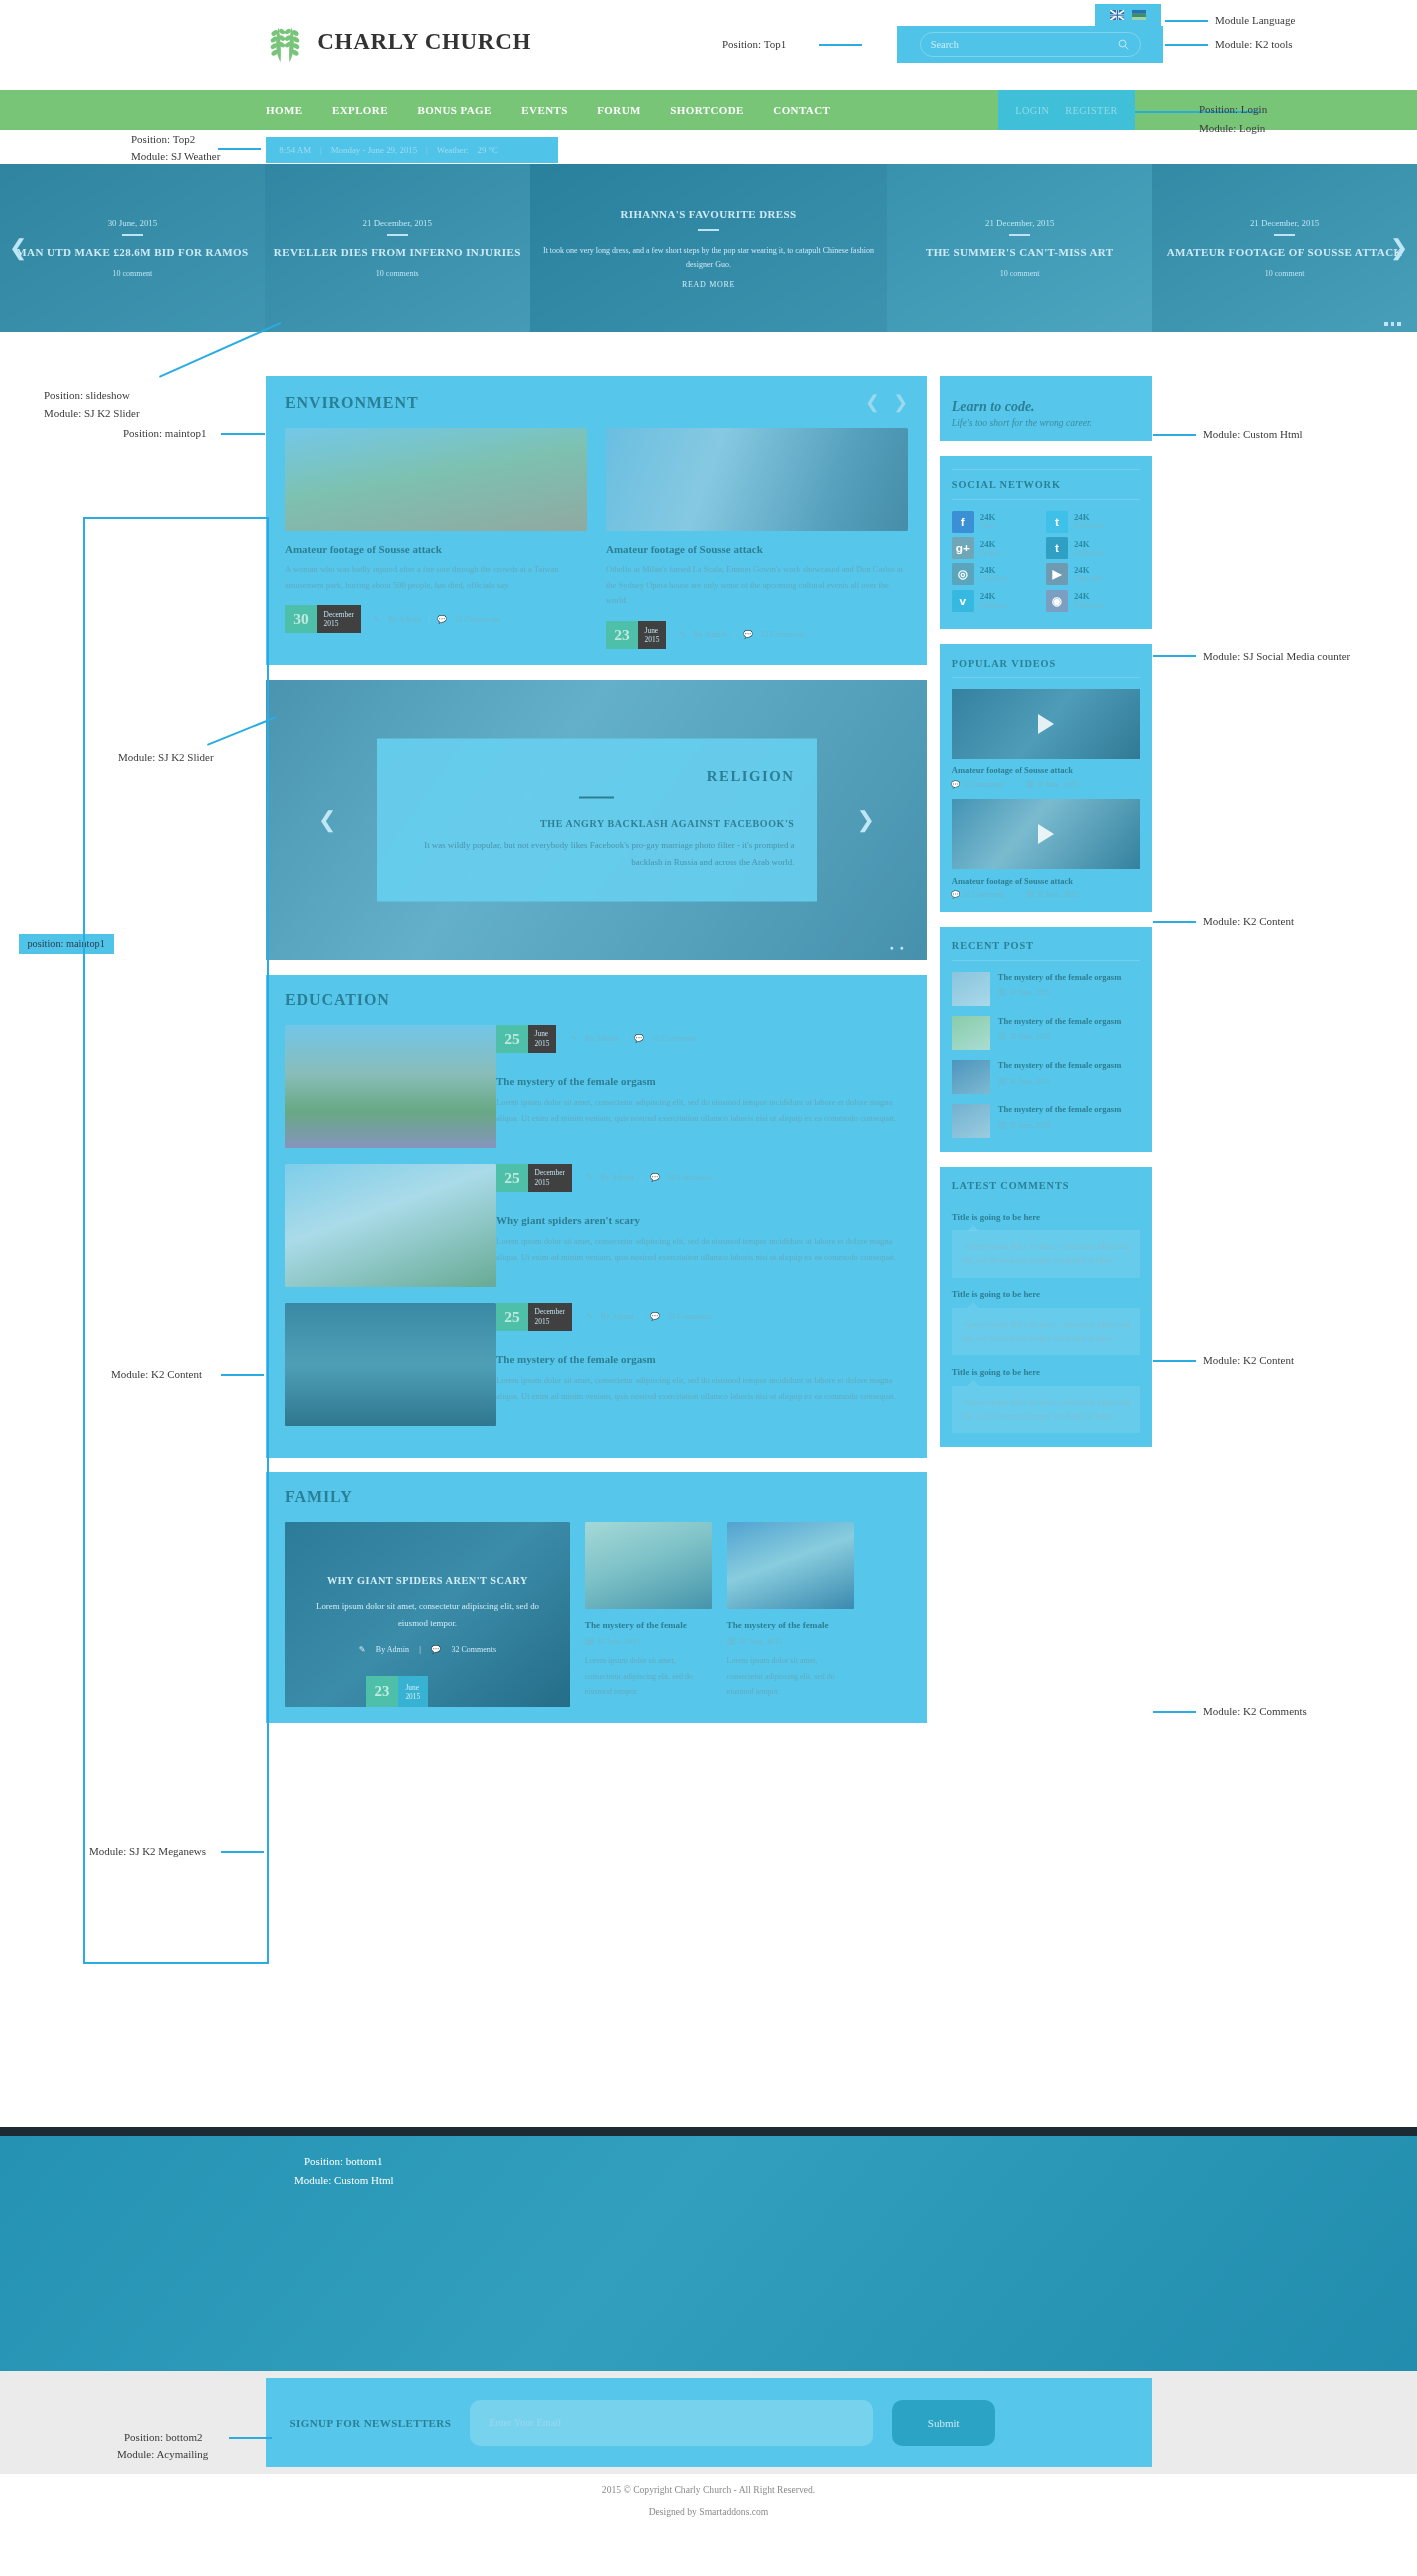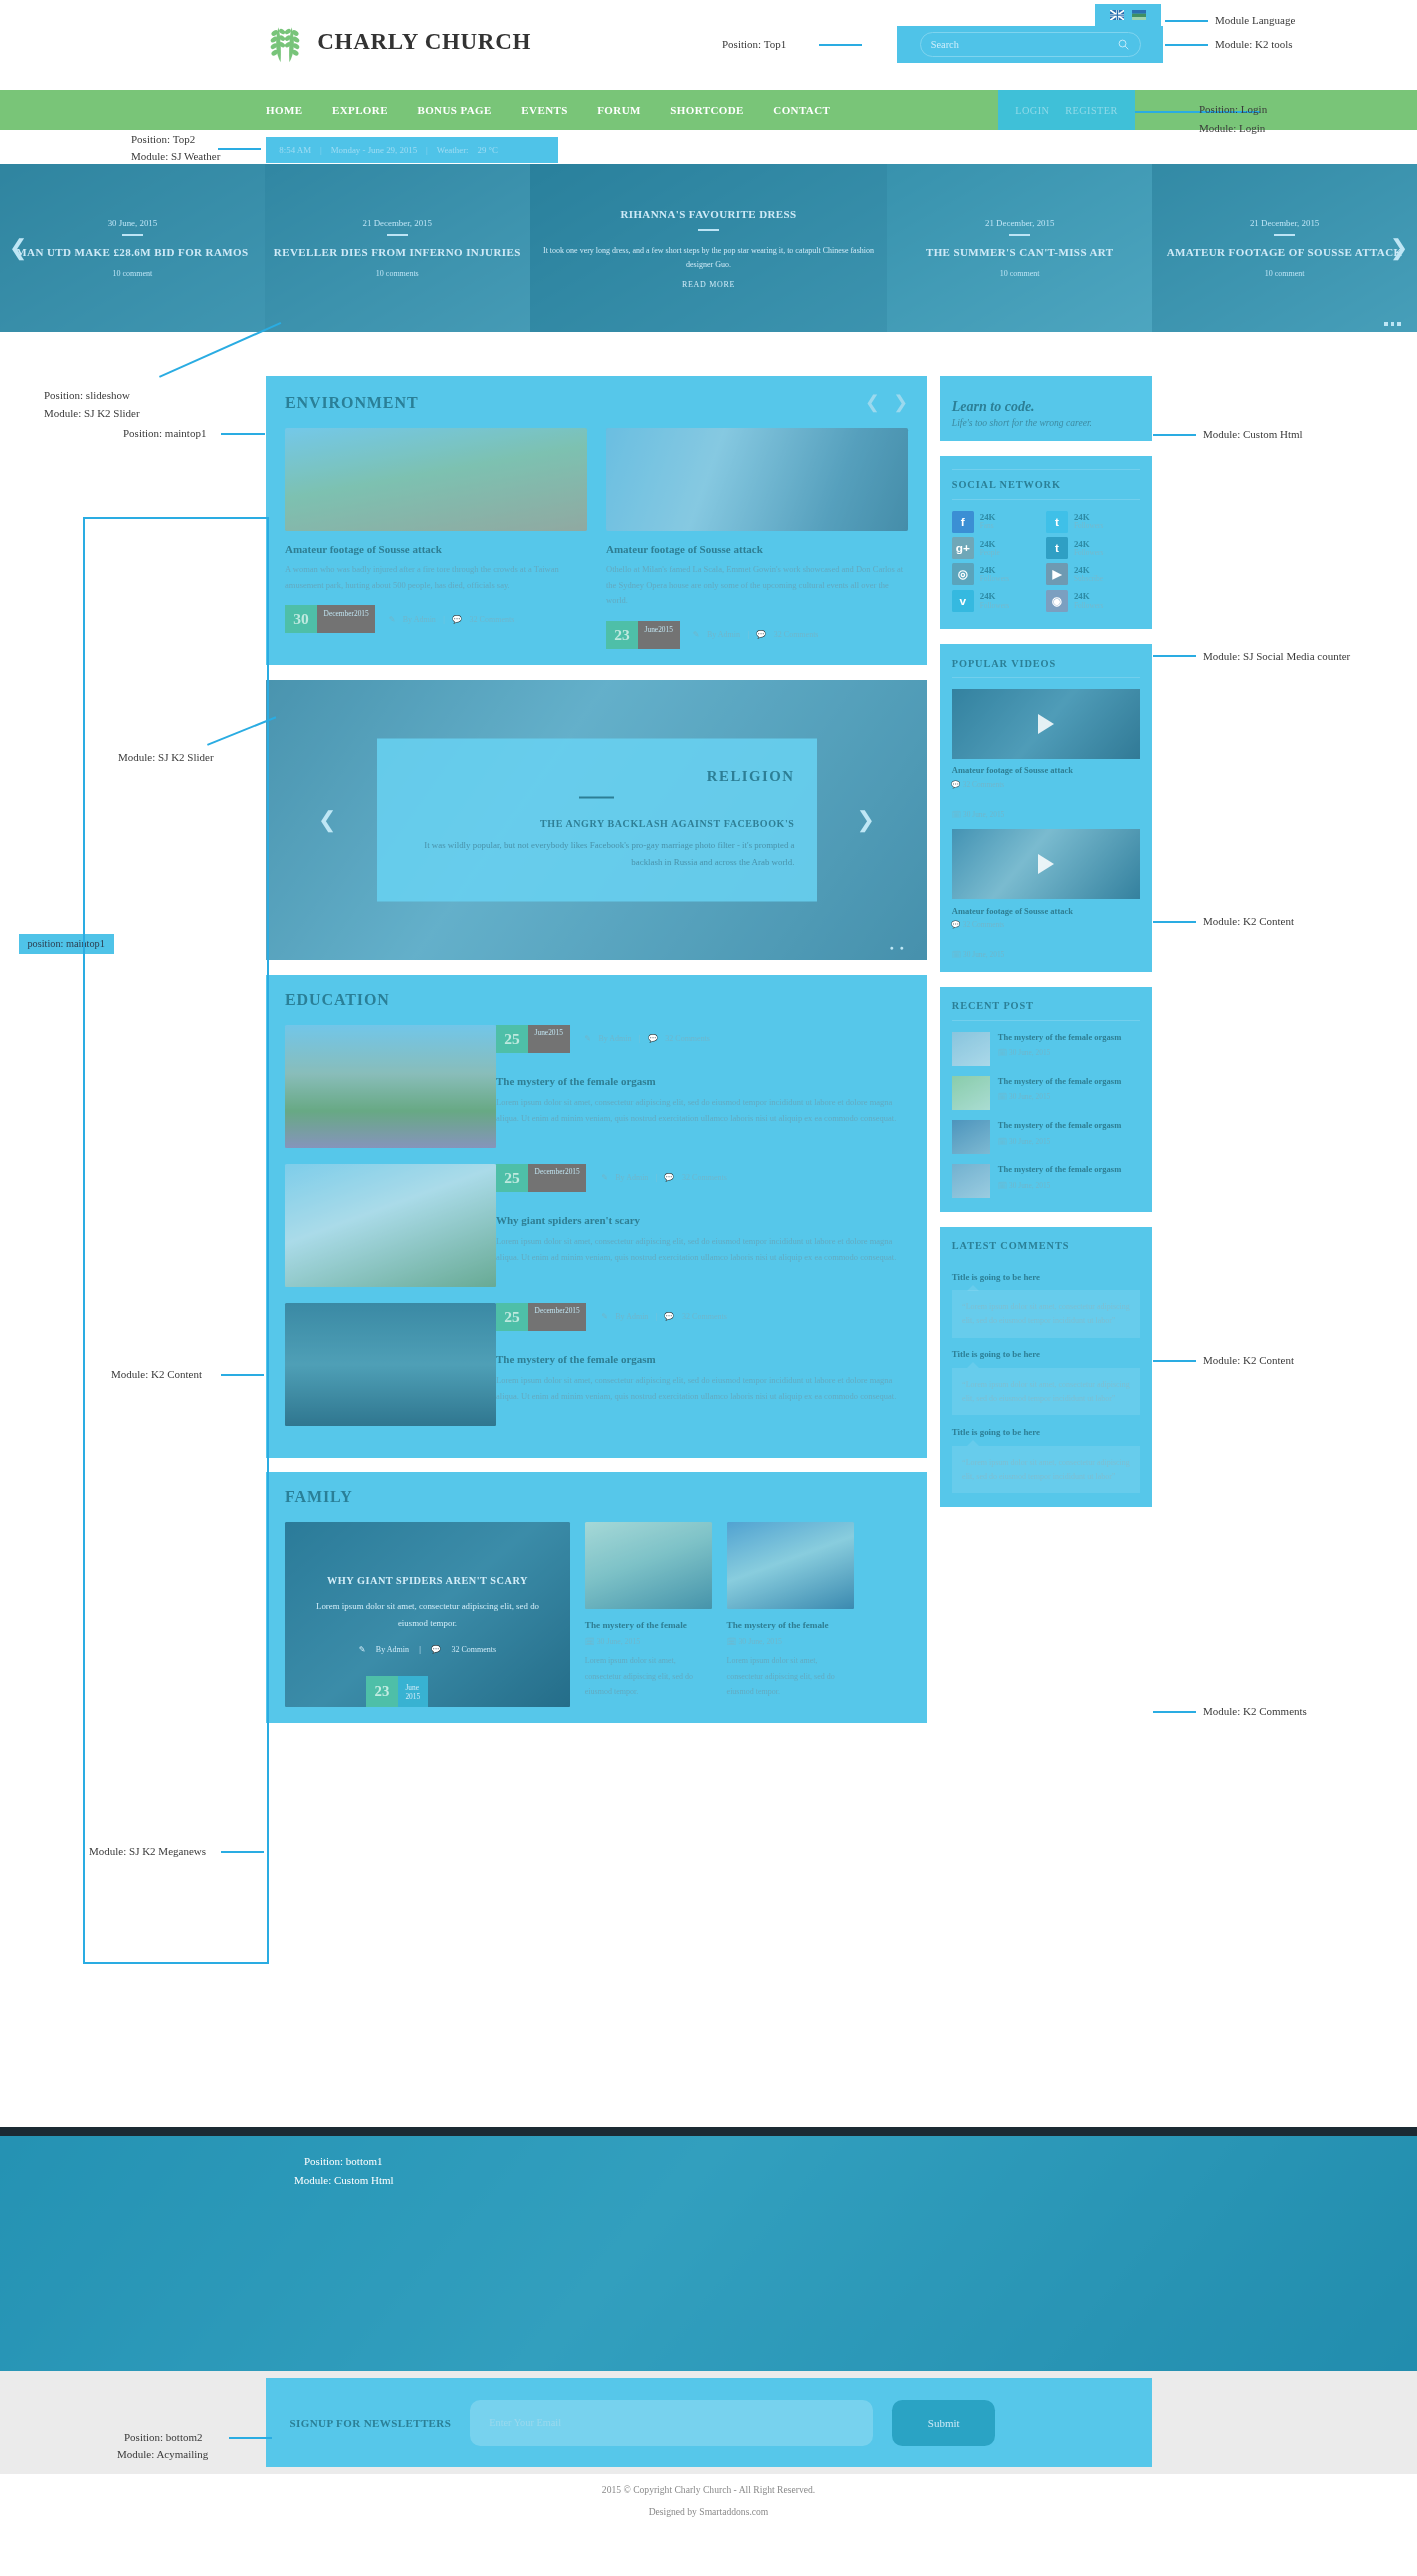--- a/index.html
+++ b/index.html
@@ -75,21 +75,21 @@
 
   .env-grid { display:flex; gap:19px; margin-top:14.8px; }
   .env-item { flex:1; }
   .env-img { width:100%; height:103px; border-radius:2.2px; overflow:hidden; position:relative; }
   .env-img .veil { position:absolute; inset:0; background:rgba(100,205,238,0.42); }
   .env-h { font-size:11px; color:#2f7e93; margin-top:11.8px; font-weight:bold; }
   .env-p { font-size:8.5px; color:#62a9c0; line-height:1.85; margin-top:7.4px; }
   .meta-row { display:flex; align-items:center; margin-top:11.8px; gap:13.3px; }
   .datebox { display:flex; height:28px; }
   .datebox .d { width:32px; background:#4ebfa8; color:#bfe9df; font-size:15.5px; display:flex; align-items:center; justify-content:center; font-weight:bold;}
-  .datebox .m { background:#737373; color:#bfe2ef; font-size:7.4px; padding:3.7px 6.6px; line-height:1.25; display:flex; flex-direction:row; justify-content:center; }
+  .datebox .m { background:#404040; color:#bfe2ef; font-size:7.4px; padding:3.7px 6.6px; line-height:1.25; display:flex; flex-direction:column; justify-content:center; }
   .meta-txt { font-size:8px; color:#6fb6cc; display:flex; align-items:center; gap:7.4px; }
   .meta-txt .bar { color:#7cc3d8; }
 
   
   .relig { position:relative; height:280px; overflow:hidden; margin-bottom:14.8px;}
   .relig .bg { position:absolute; inset:0; }
   .relig .veil { position:absolute; inset:0; background:rgba(78,186,222,0.55);}
   .relig .card { position:absolute; left:50%; top:50%; transform:translate(-50%,-50%); width:440px; background:rgba(104,208,240,0.88); text-align:right; padding:29.5px 22px; }
   .relig .rt { font-size:14.8px; color:#2d7e95; letter-spacing:1.5px; font-weight:bold;}
   .relig .rr { width:35px; height:2.2px; background:#2d7e95; margin:11.8px auto 19px; }
@@ -141,21 +141,21 @@
   .soc { width:50%; display:flex; align-items:center; gap:5.9px; margin-bottom:4.4px;}
   .soc .ic { width:22px; height:22px; display:flex; align-items:center; justify-content:center; color:#fff; font-size:11.8px; font-weight:bold; border-radius:1.5px; font-family:"Liberation Sans",sans-serif;}
   .soc .n { font-size:8.9px; color:#2d8aa4; font-weight:bold; line-height:1.15;}
   .soc .l { font-size:7.4px; color:#75b9cd; line-height:1.15;}
 
   .vid { margin-top:10.3px; }
   .vid .v { width:100%; height:70px; position:relative; overflow:hidden;}
   .vid .v .veil{position:absolute;inset:0;background:rgba(60,160,195,0.42);}
   .play { position:absolute; left:50%; top:50%; transform:translate(-50%,-50%); width:0;height:0;border-left:16px solid rgba(255,255,255,0.85); border-top:10.3px solid transparent; border-bottom:10.3px solid transparent;}
   .vid .vh { font-size:8.5px; color:#2f7e93; margin-top:6.6px; font-weight:bold;}
-  .vid .vm { font-size:7.4px; color:#6fb6cc; margin-top:4.4px; display:flex; gap:21px;flex-direction:column;}
+  .vid .vm { font-size:7.4px; color:#6fb6cc; margin-top:4.4px; display:flex; gap:21px;}
 
   .rp-item { display:flex; gap:8px; margin-top:10.3px; }
   .rp-item .t { width:38px; height:34px; flex:none; position:relative; overflow:hidden;}
   .rp-item .t .veil{position:absolute;inset:0;background:rgba(86,199,234,0.30);}
   .rp-item .h { font-size:8.5px; color:#2f7e93; line-height:1.35; font-weight:bold;}
   .rp-item .d { font-size:7.4px; color:#6fb6cc; margin-top:5.2px; }
 
   .lc-item { margin-top:11.8px; }
   .lc-item .h { font-size:8.9px; color:#2d7f96; font-weight:bold; }
   .lc-item .b { background:rgba(255,255,255,0.10); padding:9.6px 10.3px; margin-top:8.9px; font-size:8px; color:#7ebed1; line-height:1.75; position:relative;}

